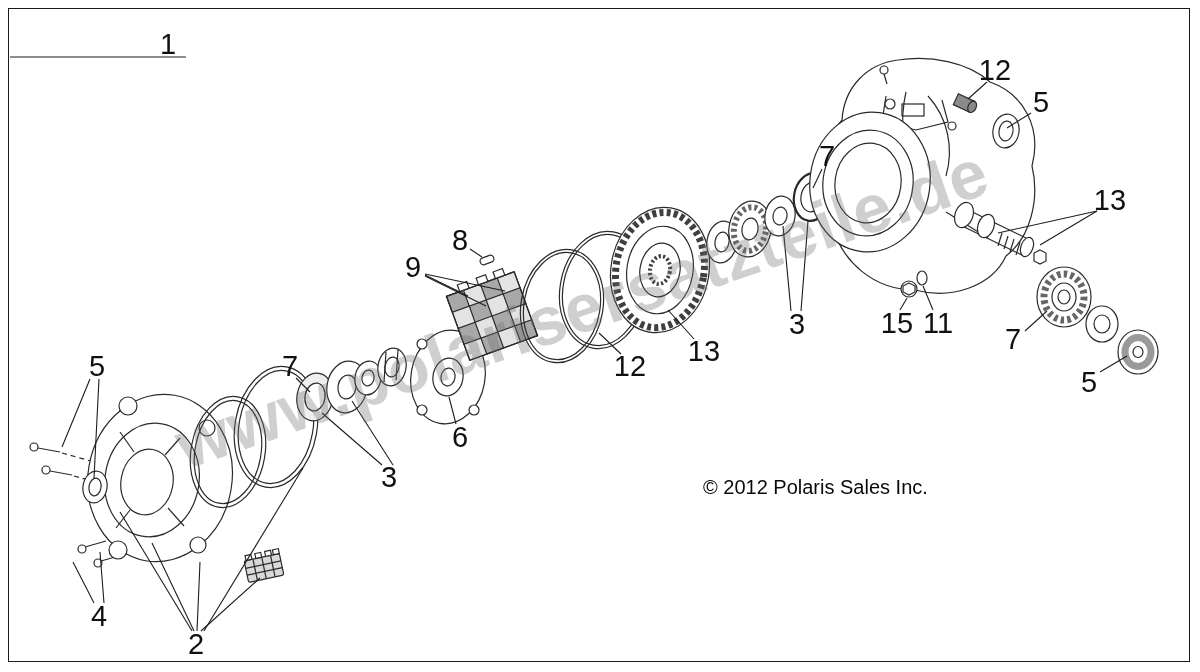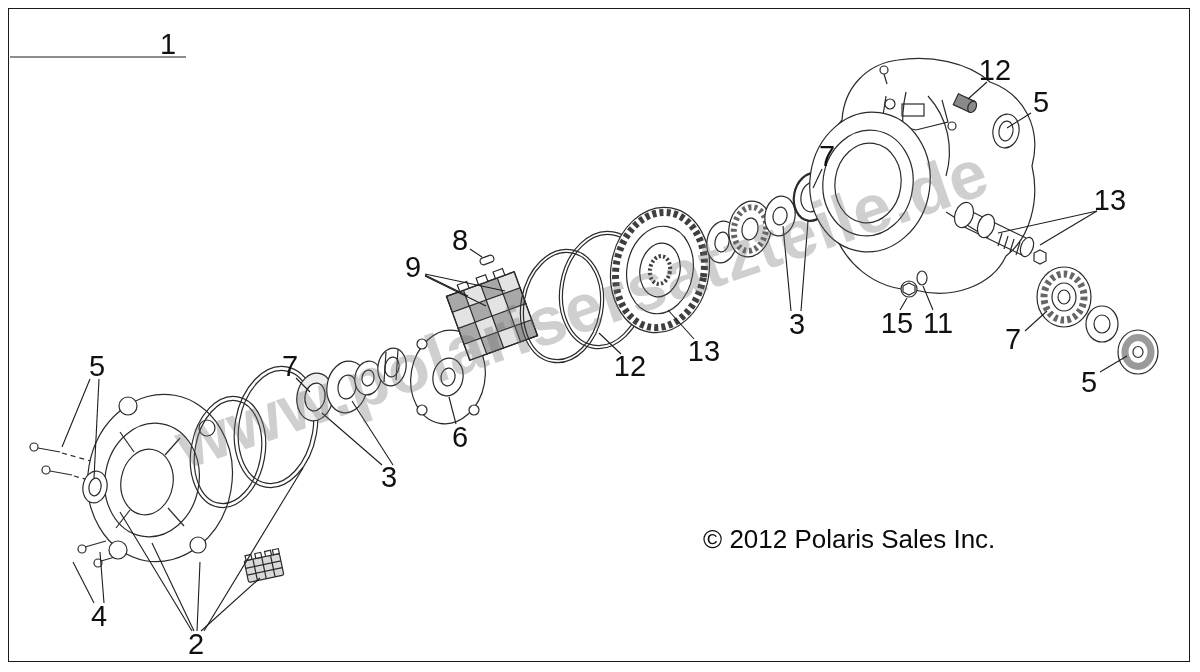--- a/index.html
+++ b/index.html
@@ -14,21 +14,21 @@
   .art { position:absolute; left:0; top:0; z-index:1; }
   .watermark {
     position:absolute; left:178px; top:408px; z-index:2;
     font-size:68px; font-weight:bold; letter-spacing:1px; white-space:nowrap;
     color:rgba(110,110,110,0.33);
     transform:rotate(-19deg); transform-origin:0 50%;
     pointer-events:none;
   }
   .copyright {
     position:absolute; left:703px; top:476px; z-index:3;
-    font-size:26px; color:#0a0a0a;margin-top:48px;
+    font-size:20px; color:#0a0a0a;
   }
   .callout {
     position:absolute; z-index:4; transform:translate(-50%,-50%);
     font-size:29px; color:#101010; line-height:1;
   }
 </style>
 </head>
 <body>
 
 <div class="page">

